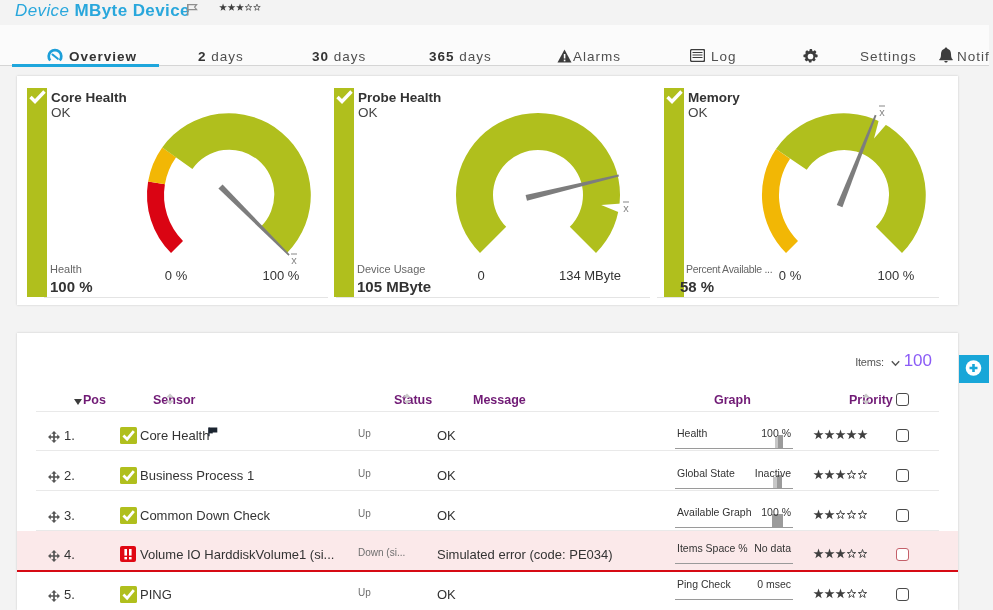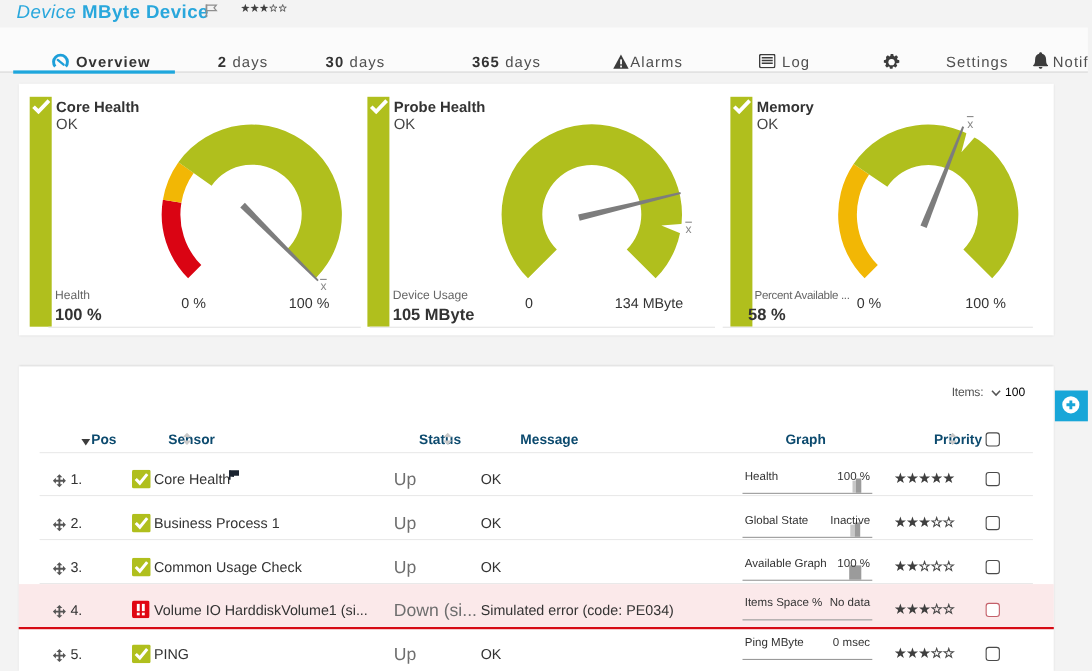--- a/index.html
+++ b/index.html
@@ -20,31 +20,31 @@
 #prow { position:absolute; left:17px; top:76px; width:941px; height:229px; background:#fff; box-shadow:0 0 2px rgba(0,0,0,0.18); }
 #tpanel { position:absolute; left:17px; top:333px; width:941px; height:277px; background:#fff; box-shadow:0 0 2px rgba(0,0,0,0.18); }
 .gbar { position:absolute; top:88px; width:20px; height:209px; background:#b0bf1d; }
 .gtitle { position:absolute; top:90px; font-size:13.5px; font-weight:700; color:#333; }
 .gok { position:absolute; top:105px; font-size:13.5px; color:#444; }
 .glegl { position:absolute; font-size:11px; color:#666; white-space:nowrap; }
 .glegv { position:absolute; font-size:15px; font-weight:700; color:#333; white-space:nowrap; }
 .gaxis { position:absolute; top:268px; font-size:13px; color:#333; width:110px; text-align:center; white-space:nowrap; }
 .tilebord { position:absolute; top:297px; height:1px; background:#e4e4e4; }
 
-.th { position:absolute; top:393px; font-size:12.5px; font-weight:700; color:#0c4a6e; white-space:nowrap;padding-left:36px; }
+.th { position:absolute; top:393px; font-size:12.5px; font-weight:700; color:#701a75; white-space:nowrap;padding-left:36px; }
 .row-line { position:absolute; left:36px; width:903px; height:1px; background:#e9e9e9; }
 .cell { position:absolute; font-size:13px; color:#333; white-space:nowrap; }
 .mini { position:absolute; width:118px; height:17px; border-bottom:1px solid #9a9a9a; font-size:10.5px; color:#333; }
 .mini .lab { position:absolute; left:2px; bottom:9px; }
 .mini .val { position:absolute; right:2px; bottom:9px; }
 .cb { position:absolute; width:13px; height:13px; border:1.6px solid #4a4a4a; border-radius:3px; background:#fff; }
 #items { position:absolute; top:351px; left:780px; width:152px; text-align:right; font-size:11px; letter-spacing:-0.2px; color:#555; }
 .mv { width:14px; height:14px; }
 .mini .bar { position:absolute; bottom:0; display:block; }
-.cell.st { color:#6e6e6e; font-size:16px; }
+.cell.st { color:#6e6e6e; font-size:10px; }
 #plusbtn { position:absolute; left:959px; top:355px; width:30px; height:28px; background:#18a6d8; }
 </style>
 </head>
 <body>
 <div id="hdr"></div>
 <div id="title"><span class="it">Device</span> <span class="b">MByte Device</span></div>
 
 <svg class="abs" style="left:186px;top:3px" width="13" height="13" viewBox="0 0 13 13">
     <path d="M1.7 1 L1.7 12.6" stroke="#8f8f8f" stroke-width="1.4"></path>
     <path d="M1.7 1.6 L10.6 1.6 L8.6 4.1 L10.6 6.6 L1.7 6.6 Z" fill="none" stroke="#8f8f8f" stroke-width="1.2"></path>
@@ -54,21 +54,21 @@
   </svg>
 
 <div id="tabs"></div>
 <div id="ovunder"></div>
 <svg class="abs" style="left:47px;top:48px" width="16" height="15" viewBox="0 0 16 15">
     <path d="M3.2 12.5 A6.3 6.3 0 1 1 12.8 12.5" fill="none" stroke="#1d9fd9" stroke-width="2.7"></path>
     <path d="M5.5 6.5 L10.8 10.8" stroke="#1d9fd9" stroke-width="2.1" stroke-linecap="round"></path>
   </svg>
 <div class="tab" style="left:69px"><b>Overview</b></div>
 <div class="tab" style="left:198px"><b>2</b> <span>days</span></div>
-<div class="tab" style="left:296px"><b>30</b> <span>days</span></div>
+<div class="tab" style="left:312px"><b>30</b> <span>days</span></div>
 <div class="tab" style="left:429px"><b>365</b> <span>days</span></div>
 <svg class="abs" style="left:557px;top:49px" width="15" height="14" viewBox="0 0 15 14">
     <path d="M7.5 0.5 L14.5 13.5 L0.5 13.5 Z" fill="#3c3c3c"></path>
     <rect x="6.8" y="5" width="1.6" height="4.5" fill="#fff"></rect>
     <rect x="6.8" y="10.6" width="1.6" height="1.7" fill="#fff"></rect>
   </svg>
 <div class="tab" style="left:573px">Alarms</div>
 <svg class="abs" style="left:690px;top:49px" width="15" height="13" viewBox="0 0 15 13">
     <rect x="0.5" y="0.5" width="14" height="12" rx="1.5" fill="none" stroke="#3c3c3c" stroke-width="1.4"></rect>
     <path d="M2.5 3.5 h10 M2.5 6 h10 M2.5 8.5 h10" stroke="#3c3c3c" stroke-width="1.2"></path>
@@ -144,36 +144,36 @@
   <div class="glegl" style="left:686px;top:263px;font-size:10.5px;letter-spacing:-0.3px">Percent Available ...</div>
   <div class="glegv" style="left:680px;top:278px">58 %</div>
   <div class="gaxis" style="left:735px">0 %</div>
   <div class="gaxis" style="left:841px">100 %</div>
   <div class="tilebord" style="left:657px;width:282px"></div>
 </div>
 
 <div id="tpanel"></div>
 <div id="items"><span>Items:</span> <svg width="9" height="7" viewBox="0 0 9 7" style="margin:0 1px -1px 4px">
       <path d="M0.8 1.2 L4.5 5.2 L8.2 1.2" fill="none" stroke="#555" stroke-width="1.4"></path>
-    </svg> <span style="color:#000000;font-size:11px;letter-spacing:0">100</span></div>
+    </svg> <span style="color:#8b5cf6;font-size:17px;letter-spacing:0">100</span></div>
 <div id="plusbtn"><svg width="30" height="28" viewBox="0 0 30 28">
       <circle cx="14.5" cy="13" r="7.8" fill="#fff"></circle>
       <path d="M14.5 9 v8 M10.5 13 h8" stroke="#18a6d8" stroke-width="2.6"></path>
     </svg></div>
 
 <div id="tablebits">
 
   <div class="th" style="left:47px">Pos</div>
   <div class="abs" style="left:74px;top:399px;width:0;height:0;border-left:4.5px solid transparent;border-right:4.5px solid transparent;border-top:6px solid #3c3c3c"></div>
   <div class="th" style="left:117px">Sensor</div>
   <svg class="abs sorticon" style="left:165px;top:393px" width="10" height="12" viewBox="0 0 10 12">
       <path d="M5 0.5 L9 4.5 L1 4.5 Z" fill="#c9c9c9"></path>
       <path d="M5 11.5 L1 7.5 L9 7.5 Z" fill="#c9c9c9"></path>
     </svg>
-  <div class="th" style="left:345px">Status</div>
+  <div class="th" style="left:358px">Status</div>
   <svg class="abs sorticon" style="left:402px;top:393px" width="10" height="12" viewBox="0 0 10 12">
       <path d="M5 0.5 L9 4.5 L1 4.5 Z" fill="#c9c9c9"></path>
       <path d="M5 11.5 L1 7.5 L9 7.5 Z" fill="#c9c9c9"></path>
     </svg>
   <div class="th" style="left:437px">Message</div>
   <div class="th" style="left:678px">Graph</div>
   <div class="th" style="left:813px">Priority</div>
   <svg class="abs sorticon" style="left:861px;top:393px" width="10" height="12" viewBox="0 0 10 12">
       <path d="M5 0.5 L9 4.5 L1 4.5 Z" fill="#c9c9c9"></path>
       <path d="M5 11.5 L1 7.5 L9 7.5 Z" fill="#c9c9c9"></path>
@@ -238,21 +238,21 @@
   <div class="cb" style="left:896px;top:469px"></div>
 
   <svg class="abs mv" style="left:47px;top:510px" viewBox="0 0 13 13">
       <use href="#mvi"></use>
     </svg>
   <div class="cell" style="left:64px;top:508px">3.</div>
   <svg class="abs" style="left:120px;top:507px" width="17" height="17" viewBox="0 0 16 16">
       <rect width="16" height="16" rx="1.5" fill="#b0bf1d"></rect>
       <path d="M3.2 8 L6.7 11.5 L13 3.8" fill="none" stroke="#fff" stroke-width="2.6"></path>
     </svg>
-  <div class="cell" style="left:140px;top:508px">Common Usage Check</div>
+  <div class="cell" style="left:140px;top:508px">Common Down Check</div>
   <div class="cell st" style="left:358px;top:508px">Up</div>
   <div class="cell" style="left:437px;top:508px">OK</div>
   <div class="mini" style="left:675px;top:511px">
       <span class="bar" style="left:97px;height:13px;width:11px;background:#9b9b9b"></span>
       <span class="lab">Available Graph</span>
       <span class="val">100 %</span>
     </div>
   <svg class="abs" style="left:813px;top:509px" width="56" height="13">
       <use href="#st2"></use>
     </svg>
@@ -286,21 +286,21 @@
     </svg>
   <div class="cell" style="left:64px;top:587px">5.</div>
   <svg class="abs" style="left:120px;top:586px" width="17" height="17" viewBox="0 0 16 16">
       <rect width="16" height="16" rx="1.5" fill="#b0bf1d"></rect>
       <path d="M3.2 8 L6.7 11.5 L13 3.8" fill="none" stroke="#fff" stroke-width="2.6"></path>
     </svg>
   <div class="cell" style="left:140px;top:587px">PING</div>
   <div class="cell st" style="left:358px;top:587px">Up</div>
   <div class="cell" style="left:437px;top:587px">OK</div>
   <div class="mini" style="left:675px;top:583px">
-      <span class="lab">Ping MByte</span>
+      <span class="lab">Ping Check</span>
       <span class="val">0 msec</span>
     </div>
   <svg class="abs" style="left:813px;top:588px" width="56" height="13">
       <use href="#st3"></use>
     </svg>
   <div class="cb" style="left:896px;top:588px"></div>
 </div>
 <svg width="0" height="0" style="position:absolute">
   <defs>
     <g id="mvi">

